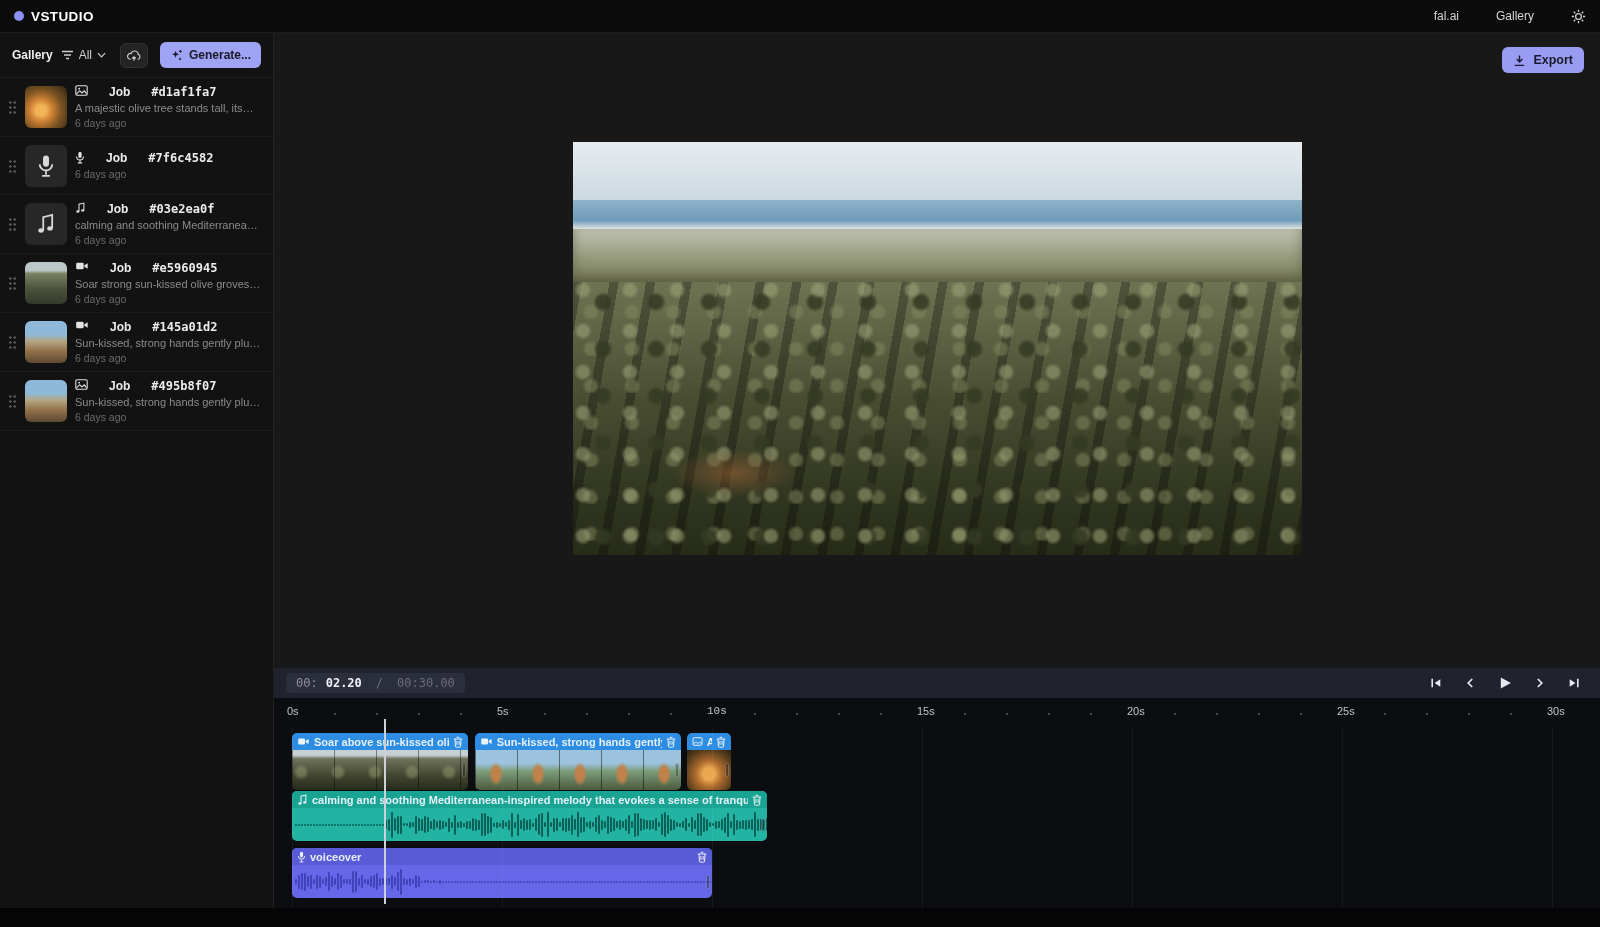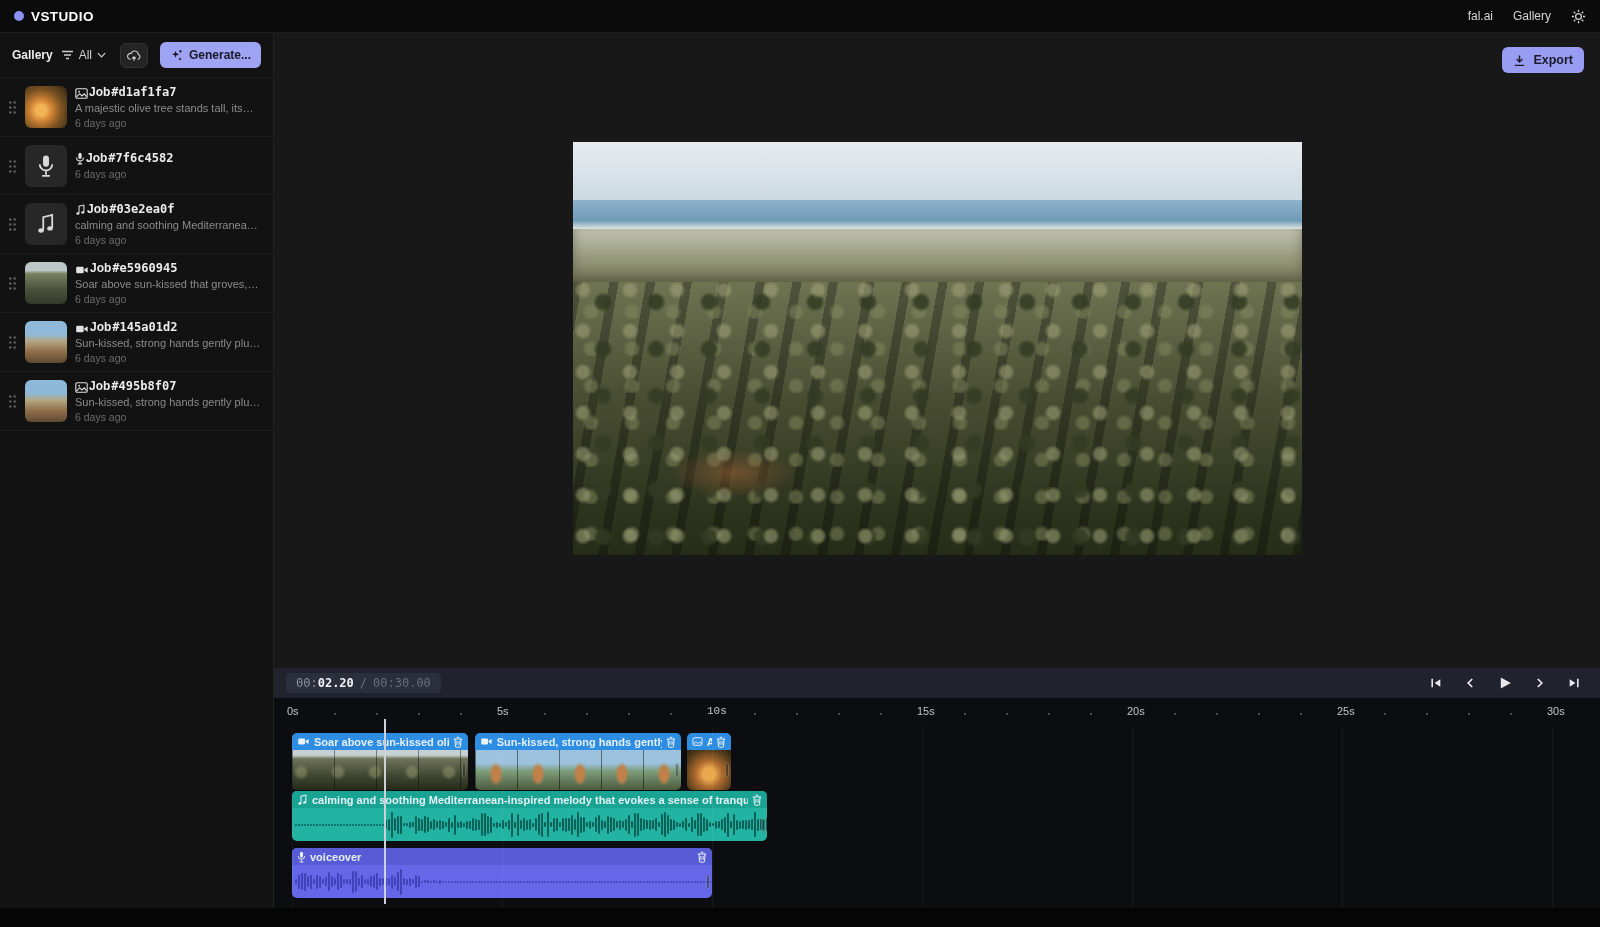--- a/index.html
+++ b/index.html
@@ -6,21 +6,21 @@
   html,body { width:1600px; height:927px; background:#000; overflow:hidden;
     font-family:"Liberation Sans", sans-serif; -webkit-font-smoothing:antialiased; }
   svg { display:block; }
 
   
   .topbar { height:33px; background:#0b0b0b; border-bottom:1px solid #1d1d1d;
     display:flex; align-items:center; padding:0 14px; }
   .brand { display:flex; align-items:center; gap:7px; }
   .brand-dot { width:10px; height:10px; border-radius:50%; background:#8b90f4; }
   .brand-name { color:#fff; font-weight:700; font-size:13.5px; letter-spacing:.4px; }
-  .topnav { margin-left:auto; display:flex; align-items:center; gap:20px; }
+  .topnav { margin-left:auto; display:flex; align-items:center; gap:37px; }
   .topnav a { color:#d6d6d6; font-size:12px; text-decoration:none; }
   .gear { color:#cfcfcf; }
 
   
   .content { display:flex; height:875px; }
   .sidebar { width:274px; flex:none; background:#121212; border-right:1px solid #222; }
   .right { flex:1; display:flex; flex-direction:column; min-width:0; }
   .bottom-strip { height:19px; background:#050505; }
 
   
@@ -44,21 +44,21 @@
   .drag { width:9px; height:14px; flex:none;
     background-image:radial-gradient(circle, #5c5c5c 1.1px, transparent 1.4px);
     background-size:4.5px 5px; }
   .thumb { width:42px; height:42px; flex:none; border-radius:6px; overflow:hidden;
     display:flex; align-items:center; justify-content:center; color:#d8d8d8; }
   .thumb-sunset { background:radial-gradient(circle at 38% 58%, #f3b457 0 14%, #cd8033 32%, #7a5322 58%, #2c2210 100%); }
   .thumb-tile { background:#272727; }
   .thumb-grove { background:linear-gradient(180deg,#bcc7c9 0 20%, #79815f 28%, #4a523b 65%, #333a28 100%); }
   .thumb-person { background:linear-gradient(180deg,#8fb9d8 0 32%, #b3a683 48%, #91704a 72%, #5d4a32 100%); }
   .job-text { min-width:0; flex:1; }
-  .job-line1 { display:flex; align-items:flex-end; gap:1px; color:#ececec; }
+  .job-line1 { display:flex; align-items:flex-start; gap:21px; color:#ececec; }
   .job-line1 .jicon { color:#e2e2e2; flex:none; }
   .job-label { font-size:12px; font-weight:700; }
   .job-id { font-family:"DejaVu Sans Mono", monospace; font-size:12px; font-weight:700; }
   .job-desc { color:#8b8b8b; font-size:11px; margin-top:3px; white-space:nowrap;
     overflow:hidden; text-overflow:ellipsis; }
   .job-desc:empty { display:none; }
   .job-time { color:#6b6b6b; font-size:10.5px; margin-top:3px; }
 
   
   .canvas { height:635px; background:#181818; position:relative; }
@@ -81,21 +81,21 @@
       radial-gradient(circle at 30px 20px, rgba(52,58,34,.85) 0 6px, transparent 10px),
       radial-gradient(circle at 18px 30px, rgba(132,138,96,.5) 0 5px, transparent 9px),
       repeating-linear-gradient(100deg, rgba(0,0,0,.28) 0 9px, rgba(0,0,0,0) 9px 36px),
       linear-gradient(180deg,#6e7352,#474c31 45%,#30351f 80%,#272c18);
     background-size:auto, 47px 41px, 53px 47px, 41px 37px, auto, auto; }
 
   
   .tl-controls { height:30px; background:#20222e; display:flex; align-items:center;
     padding:0 18px 0 12px; }
   .timebox { background:#2b2e3b; border-radius:4px; padding:3px 10px;
-    font-family:"DejaVu Sans Mono", monospace; font-size:12px; display:flex; gap:0; }
+    font-family:"DejaVu Sans Mono", monospace; font-size:12px; display:flex; gap:8px; }
   .t-pre { color:#8d909c; }
   .t-cur { color:#f2f3f6; font-weight:700; }
   .t-sep { color:#6b6e7a; padding:0 6px; }
   .t-tot { color:#6b6e7a; }
   .transport { margin-left:auto; display:flex; align-items:center; gap:20px; }
   .tbtn { background:none; border:none; color:#e8e9ee; padding:2px; display:flex; }
 
   
   .tl-body { flex:1; background:#0c0d11; position:relative; overflow:hidden; }
   .ruler { position:relative; height:29px; }
@@ -282,21 +282,21 @@
           <div class="job-line1">
             <span class="jicon">
               <svg width="14" height="10" viewBox="0 0 16 12" fill="currentColor">
                   <rect x="1" y="2" width="9" height="8" rx="1.5"></rect>
                   <path d="M10.8 5l4-2.2v6.4l-4-2.2z"></path>
                 </svg>
             </span>
             <span class="job-label">Job</span>
             <span class="job-id">#e5960945</span>
           </div>
-          <div class="job-desc">Soar above sun-kissed that groves,…</div>
+          <div class="job-desc">Soar strong sun-kissed olive groves,…</div>
           <div class="job-time">6 days ago</div>
         </div>
       </div>
 
       <div class="job">
         <span class="drag"></span>
         <div class="thumb thumb-person"></div>
         <div class="job-text">
           <div class="job-line1">
             <span class="jicon">

